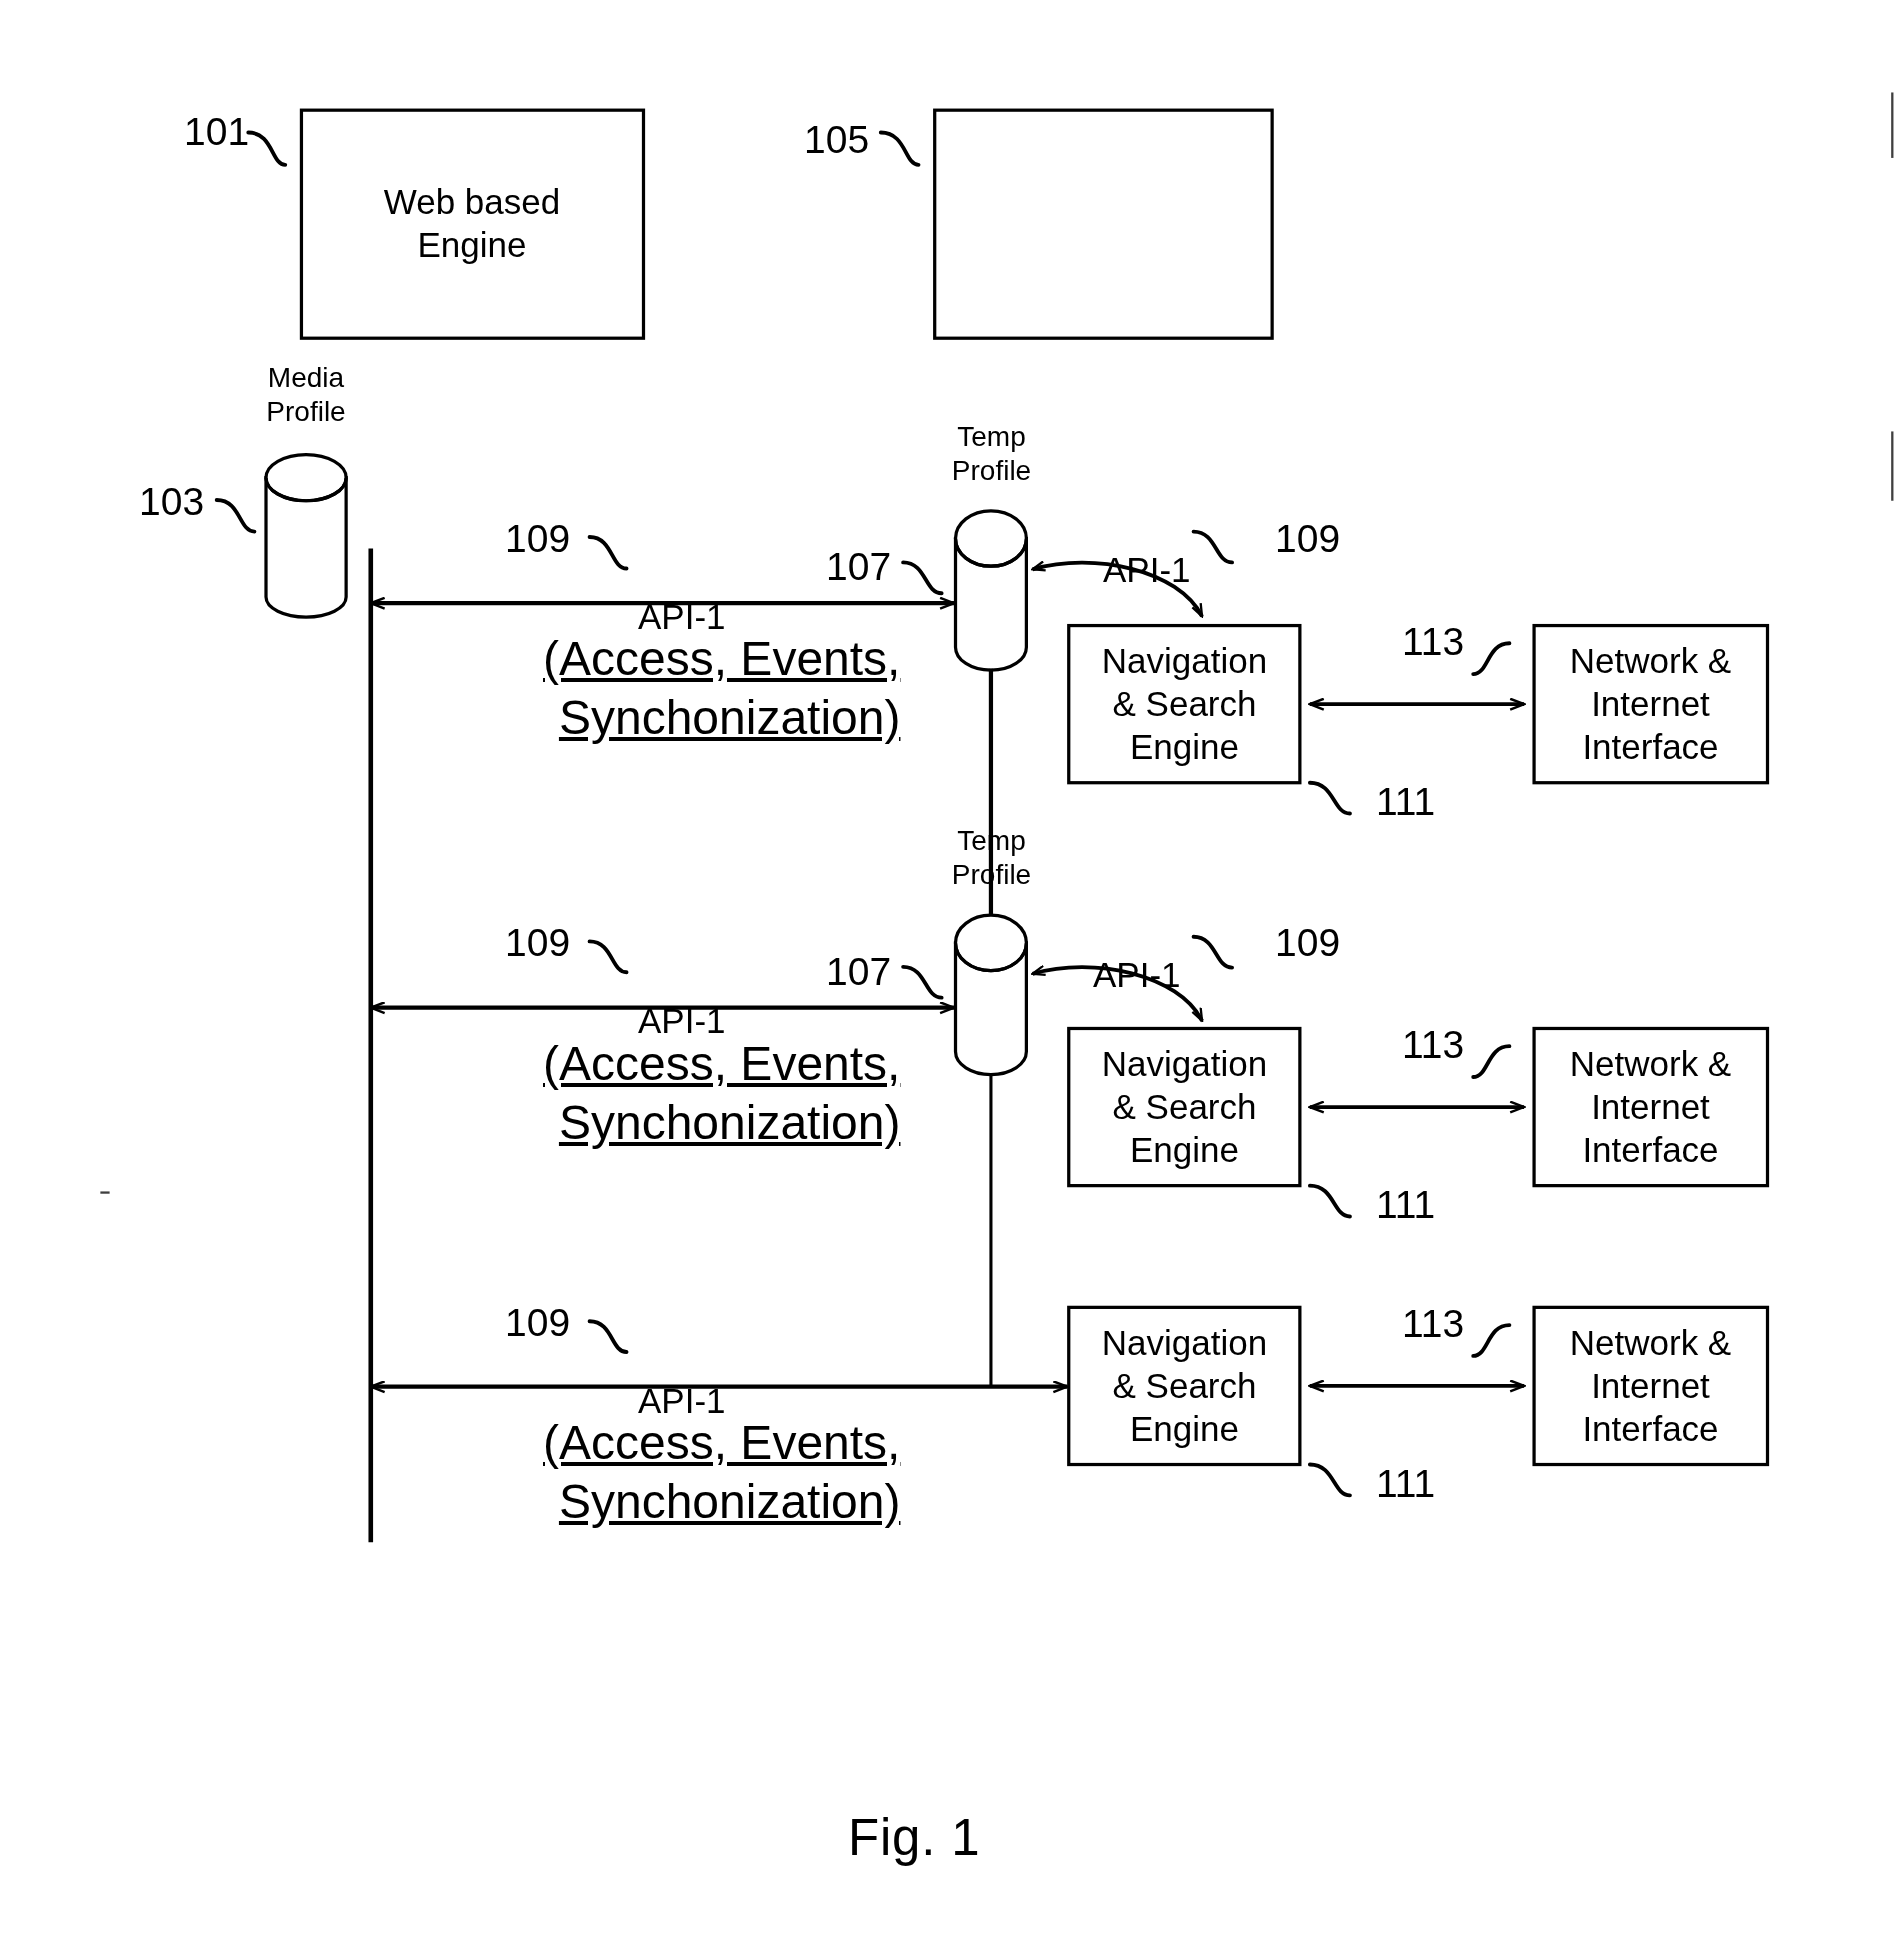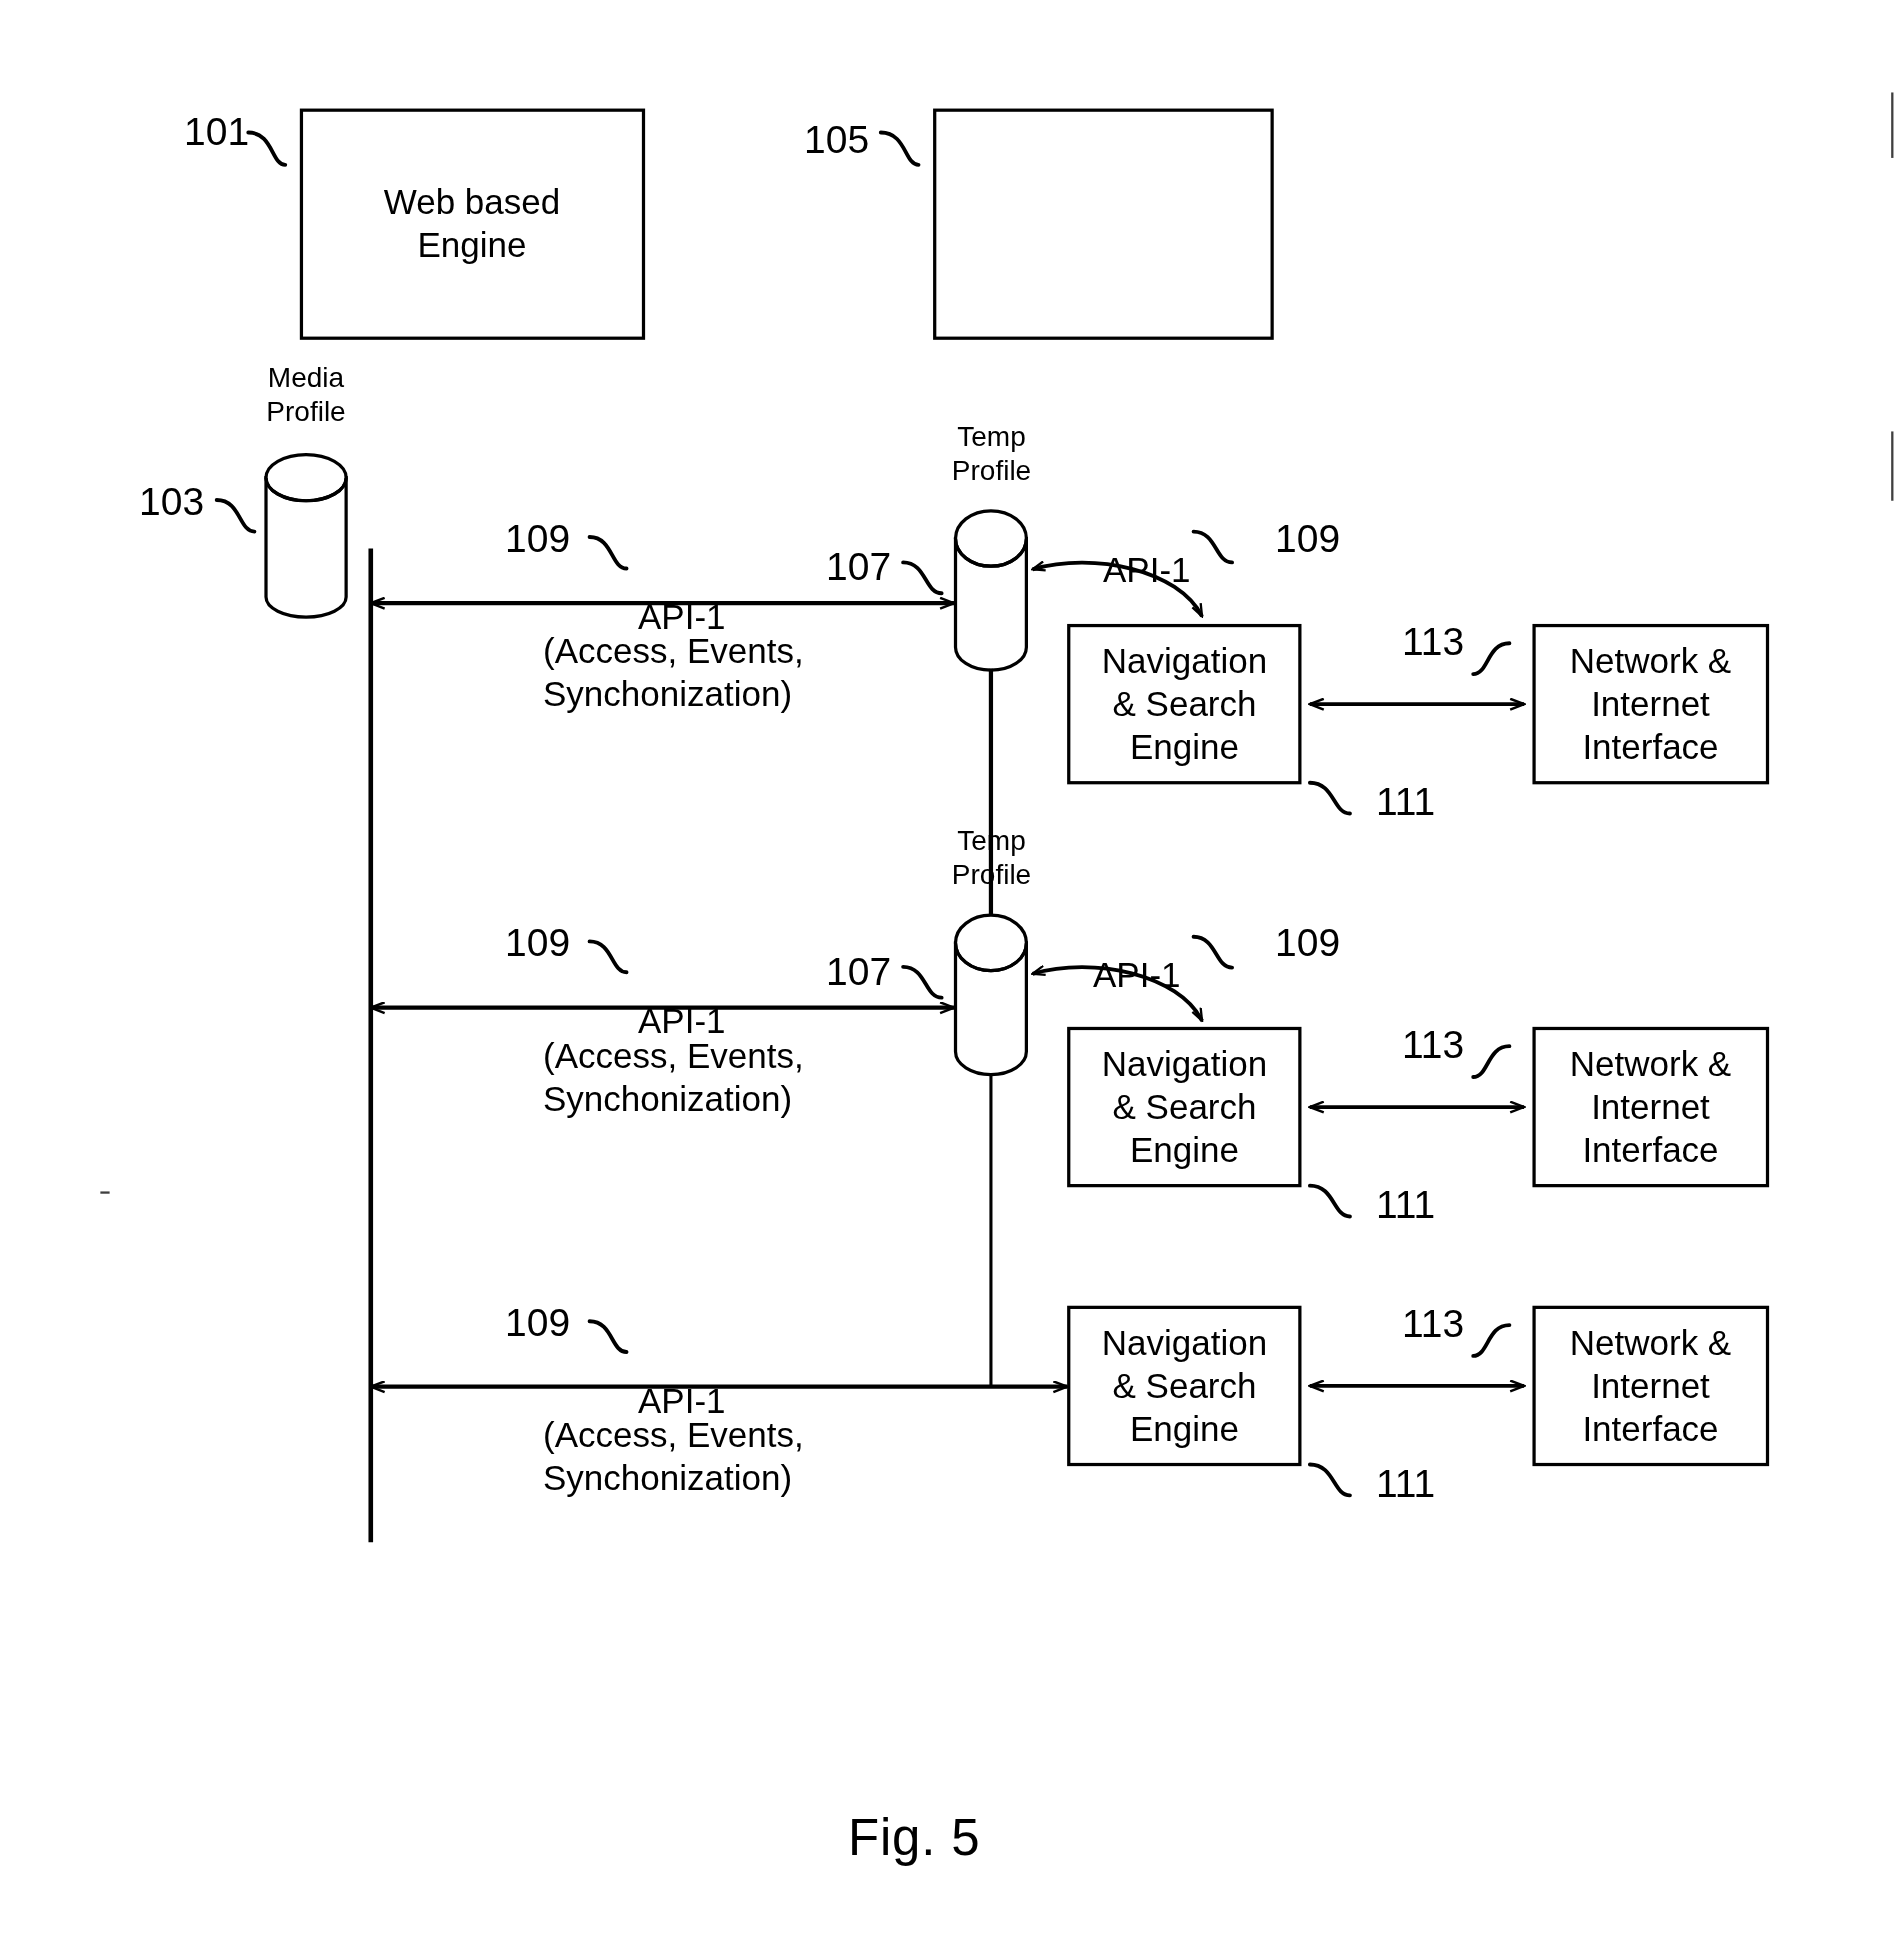--- a/index.html
+++ b/index.html
@@ -43,22 +43,23 @@
   }
   .cyl-label {
     font-size: 28px;
     text-align: center;
   }
   .api-label {
     font-size: 35px;
     margin-top: 47px;
   }
   .paren-label {
-    font-size: 35px;
-    text-align: left;
+    font-size: 48px;
+    text-align: right;
+    text-decoration: underline;
   }
   .fig-caption {
     font-size: 51px;
     letter-spacing: 0.8px;
   }
   .centerer {
     display: flex;
     align-items: center;
     justify-content: center;
     text-align: center;
@@ -229,16 +230,16 @@
 
   <div class="txt box-label centerer" style="left:1069px; top:1308px; width:231px; height:157px;">Navigation
 &amp; Search
 Engine</div>
   <div class="txt ref-num" style="left:1376px; top:1460px;">111</div>
   <div class="txt ref-num" style="left:1402px; top:1300px;">113</div>
   <div class="txt box-label centerer" style="left:1534px; top:1308px; width:233px; height:157px;">Network &amp;
 Internet
 Interface</div>
 
-  <div class="txt fig-caption" style="left:848px; top:1807px;">Fig. 5</div>
+  <div class="txt fig-caption" style="left:848px; top:1807px;">Fig. 1</div>
 
 </div>
 
 
 </body></html>

